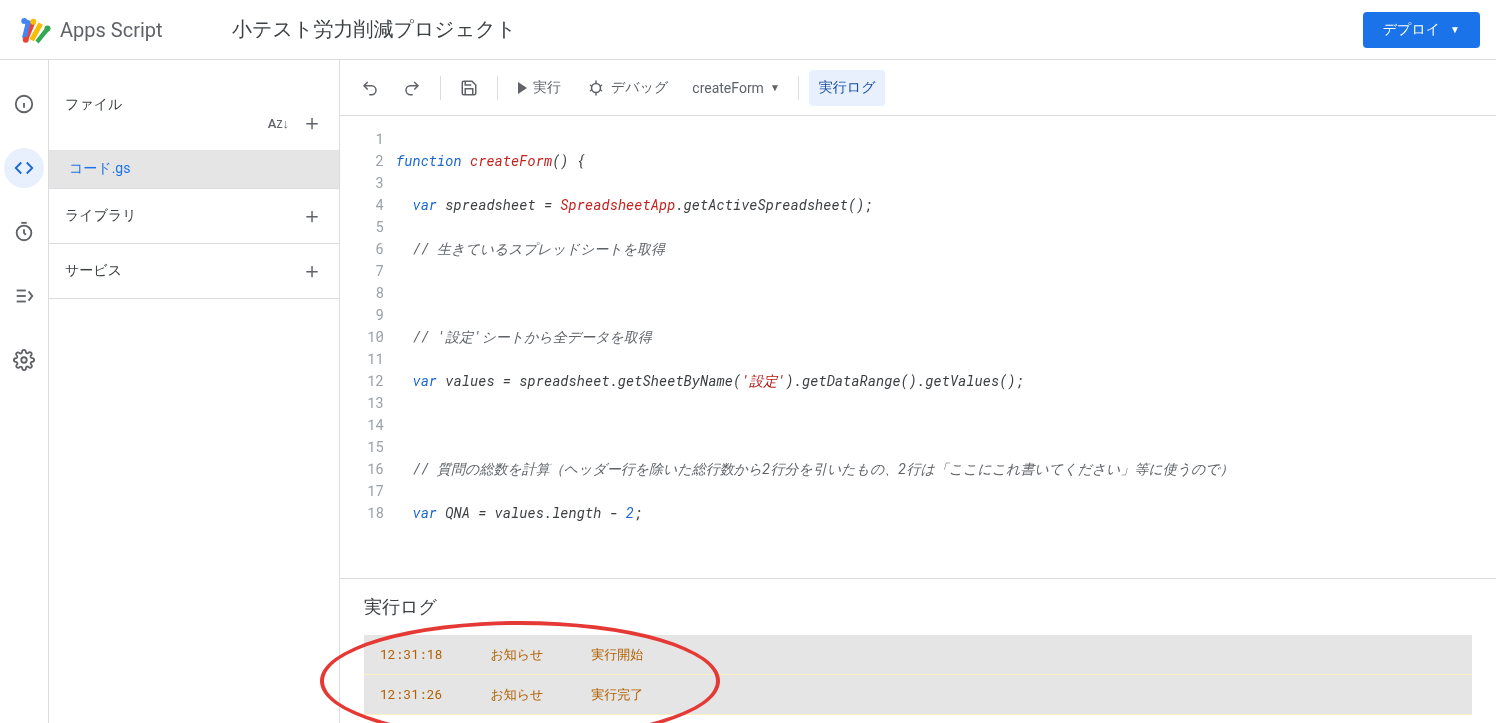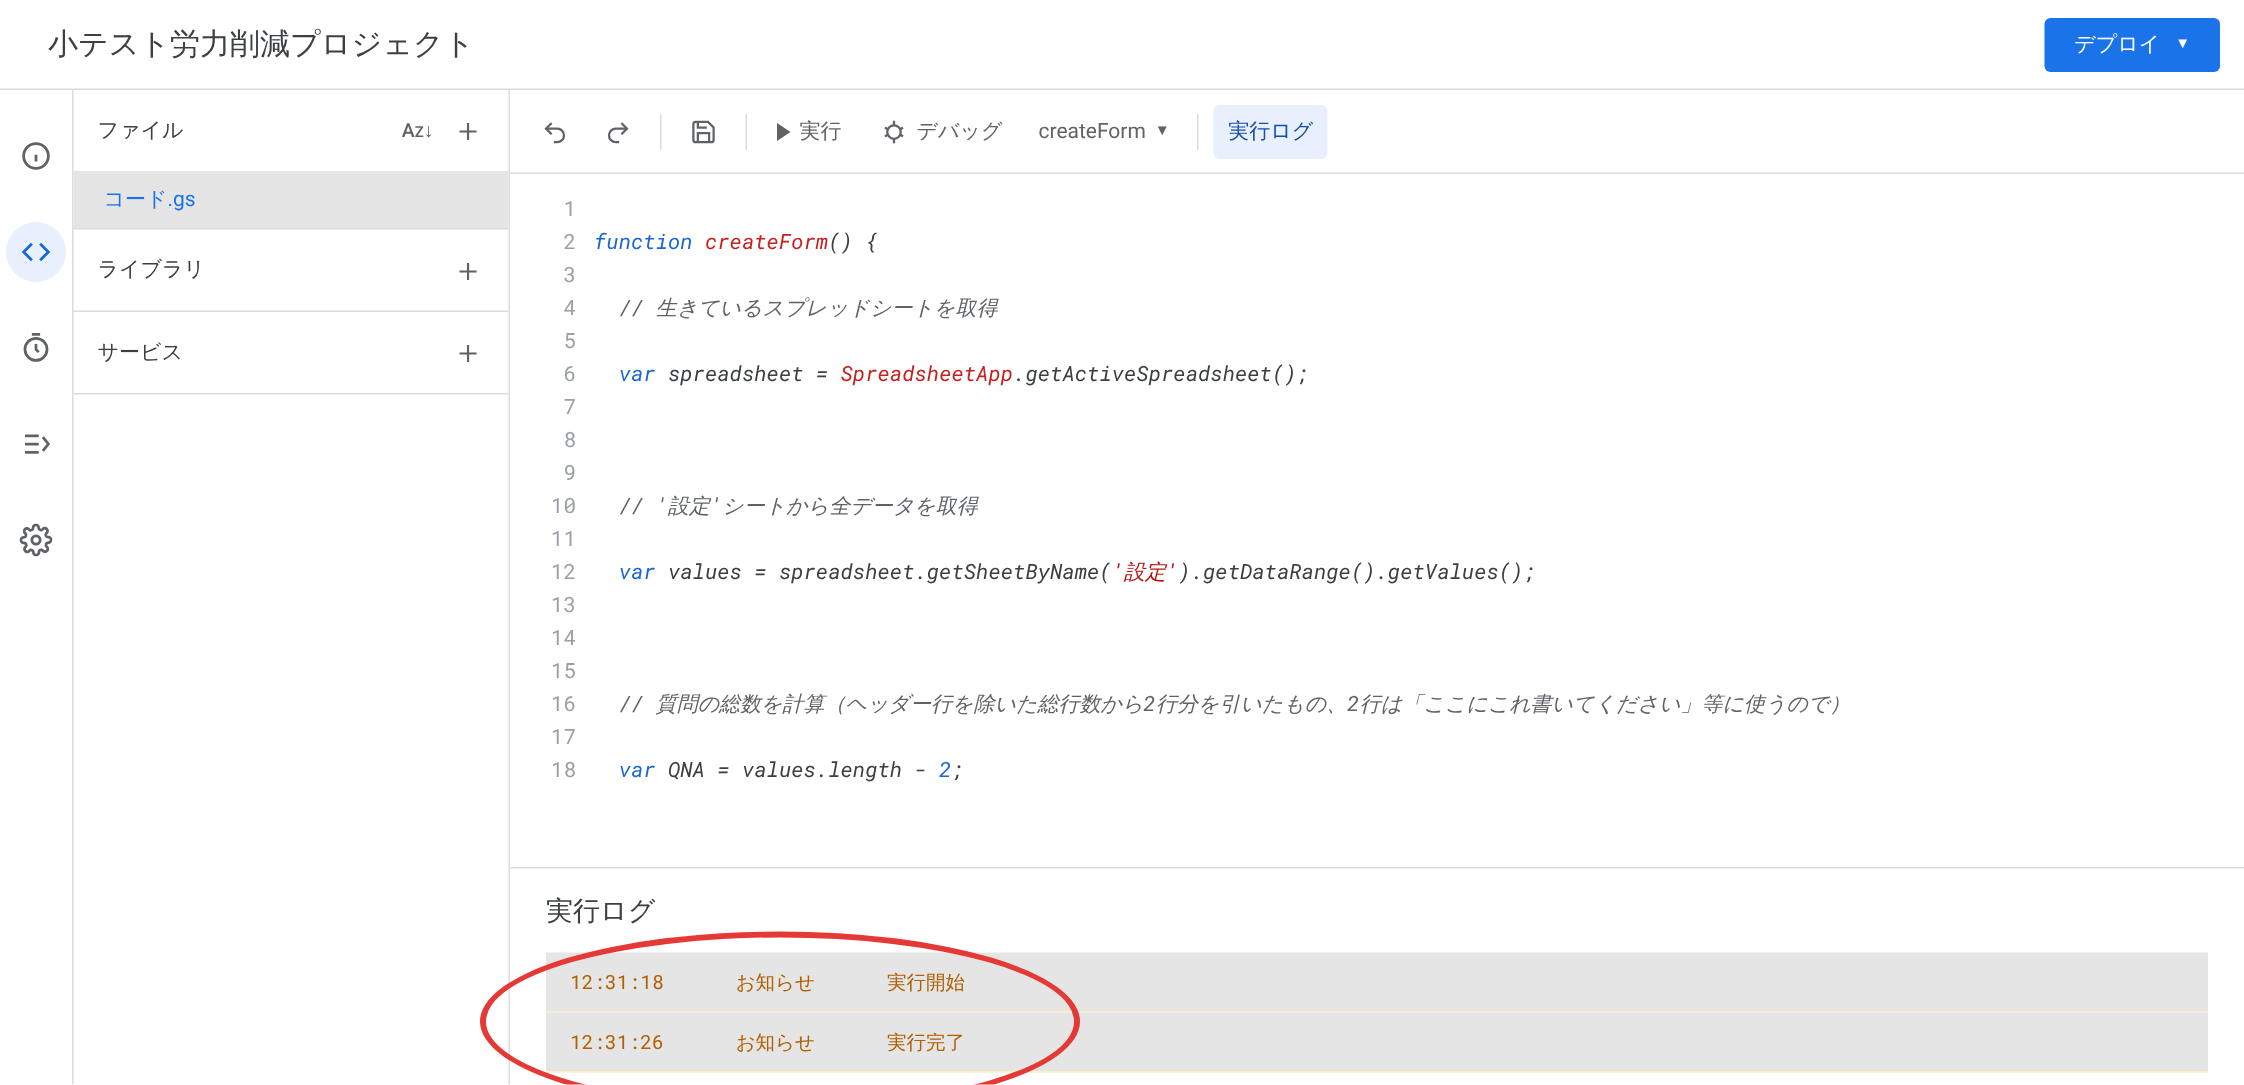--- a/index.html
+++ b/index.html
@@ -12,21 +12,21 @@
   .deploy-btn { background: #1a73e8; color: #fff; border: none; height: 36px; padding: 0 20px; border-radius: 4px; font-size: 14px; display: flex; align-items: center; gap: 10px; cursor: pointer; }
   .deploy-btn .chev { font-size: 10px; }
   .body { display: flex; height: calc(100% - 60px); }
   .rail { width: 48px; display: flex; flex-direction: column; align-items: center; padding-top: 24px; gap: 24px; }
   .rail-item { width: 40px; height: 40px; display: flex; align-items: center; justify-content: center; border-radius: 50%; color: #5f6368; cursor: pointer; }
   .rail-item.active { background: #e8f0fe; color: #1967d2; }
   .rail-item svg { width: 22px; height: 22px; }
   .sidebar { width: 292px; border-left: 1px solid #dadce0; border-right: 1px solid #dadce0; }
   .side-section { border-bottom: 1px solid #dadce0; }
   .side-head { display: flex; align-items: center; justify-content: space-between; padding: 12px 16px; font-size: 14px; color: #3c4043; }
-  .side-head .icons { display: flex; gap: 12px; color: #5f6368; align-items: center; }
+  .side-head .icons { display: flex; gap: 12px; color: #5f6368; align-items: center; margin-top: 36px; }
   .side-item { padding: 10px 20px; font-size: 14px; color: #1a73e8; cursor: pointer; }
   .side-item.sel { background: #e5e5e5; }
   .plus-ic { font-size: 22px; color: #5f6368; cursor: pointer; font-weight: 300; }
   .main { flex: 1; display: flex; flex-direction: column; }
   .toolbar { display: flex; align-items: center; height: 56px; padding: 0 12px; gap: 6px; border-bottom: 1px solid #dadce0; color: #5f6368; }
   .tb-btn { display: flex; align-items: center; gap: 6px; height: 36px; padding: 0 10px; background: none; border: none; color: #5f6368; cursor: pointer; border-radius: 4px; font-size: 14px; }
   .tb-icon-btn { width: 36px; justify-content: center; padding: 0; }
   .tb-sep { width: 1px; height: 24px; background: #dadce0; margin: 0 4px; }
   .tb-btn.log-active { background: #e8f0fe; color: #174ea6; }
   .func-select { display: flex; align-items: center; gap: 6px; padding: 0 8px; }
@@ -43,20 +43,33 @@
   .log-panel { border-top: 1px solid #dadce0; padding: 16px 24px 8px; position: relative; }
   .log-title { font-size: 18px; color: #3c4043; margin-bottom: 16px; }
   .log-row { display: flex; gap: 48px; padding: 10px 16px; font-family: "Roboto Mono", monospace; font-size: 13px; background: #e5e5e5; color: #b06000; border-bottom: 1px solid #feefc3; }
   .annot-ellipse { position: absolute; border: 4px solid #e53935; border-radius: 50%; width: 400px; height: 120px; left: -20px; top: 42px; pointer-events: none; }
   .play-tri { display: inline-block; width: 0; height: 0; border-left: 9px solid #5f6368; border-top: 6px solid transparent; border-bottom: 6px solid transparent; }
 </style>
 </head>
 <body>
 
 <div class="header">
+  <div class="logo-wrap">
+    <svg class="logo-icon" viewBox="0 0 48 48">
+      <path fill="#ea4335" d="M10 36 L20 12 L26 14 L16 38 Z"></path>
+      <path fill="#fbbc04" d="M18 36 L30 14 L36 17 L24 39 Z"></path>
+      <path fill="#34a853" d="M26 38 L40 20 L44 25 L30 42 Z"></path>
+      <path fill="#4285f4" d="M8 34 L14 10 L20 12 L14 36 Z"></path>
+      <circle fill="#ea4335" cx="13" cy="37" r="4"></circle>
+      <circle fill="#4285f4" cx="11" cy="12" r="4"></circle>
+      <circle fill="#fbbc04" cx="23" cy="13" r="4"></circle>
+      <circle fill="#34a853" cx="42" cy="22" r="4"></circle>
+    </svg>
+    <span class="app-name">Apps Script</span>
+  </div>
   <div class="project-title">小テスト労力削減プロジェクト</div>
   <button class="deploy-btn">
     <span>デプロイ</span>
     <span class="chev">▼</span>
   </button>
 </div>
 
 <div class="body">
   <div class="rail">
     <div class="rail-item">
@@ -185,22 +198,22 @@
           <div>12</div>
           <div>13</div>
           <div>14</div>
           <div>15</div>
           <div>16</div>
           <div>17</div>
           <div>18</div>
       </div>
       <div class="code">
 <div><span class="kw">function</span> <span class="fn">createForm</span><span class="pn">() {</span></div>
+<div>  <span class="kw">var</span><span> spreadsheet = </span><span class="cls">SpreadsheetApp</span><span>.getActiveSpreadsheet();</span></div>
 <div>  <span class="cm">// 生きているスプレッドシートを取得</span></div>
-<div>  <span class="kw">var</span><span> spreadsheet = </span><span class="cls">SpreadsheetApp</span><span>.getActiveSpreadsheet();</span></div>
 <div> </div>
 <div>  <span class="cm">// '設定'シートから全データを取得</span></div>
 <div>  <span class="kw">var</span><span> values = spreadsheet.getSheetByName(</span><span class="str">'設定'</span><span>).getDataRange().getValues();</span></div>
 <div> </div>
 <div>  <span class="cm">// 質問の総数を計算（ヘッダー行を除いた総行数から2行分を引いたもの、2行は「ここにこれ書いてください」等に使うので）</span></div>
 <div>  <span class="kw">var</span><span> QNA = values.length - </span><span class="num">2</span><span>;</span></div>
 <div> </div>
 
 
 

